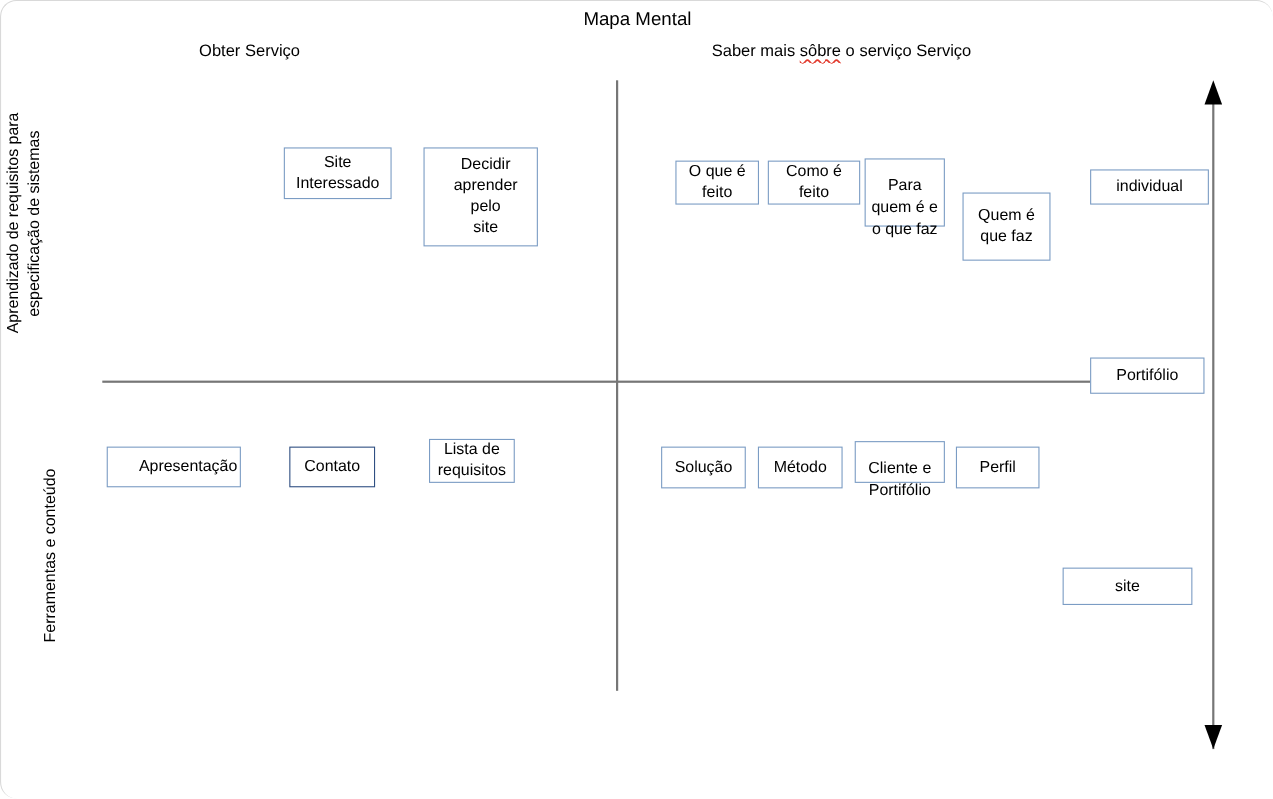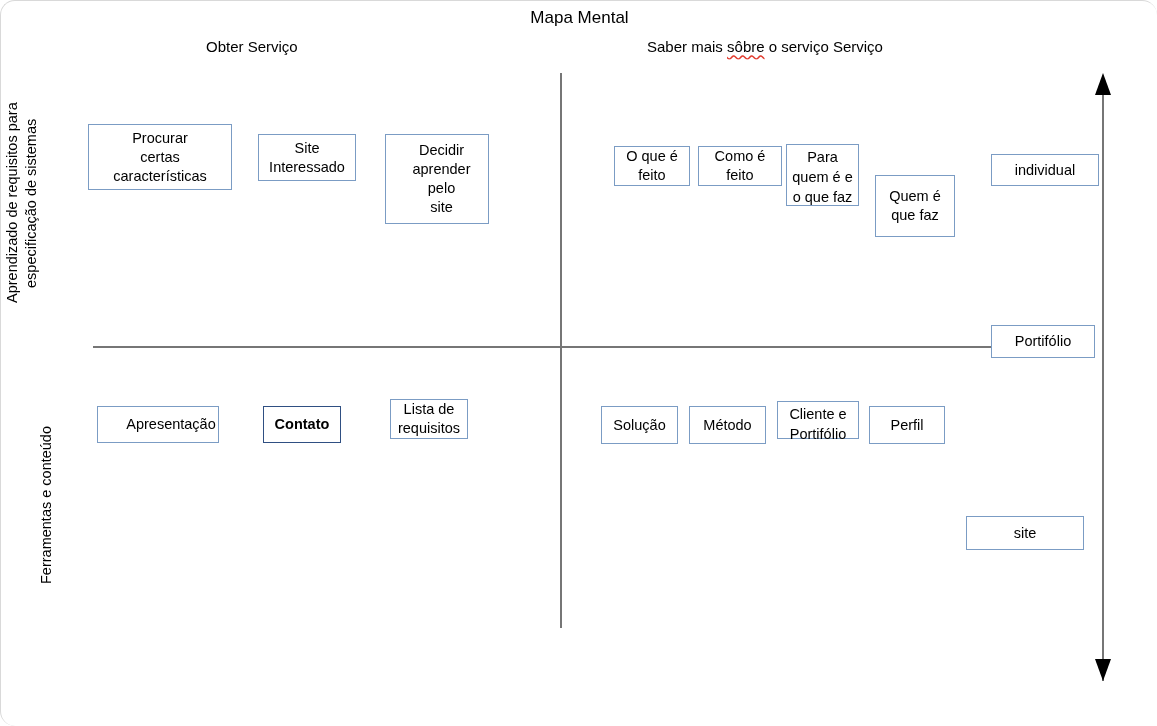--- a/index.html
+++ b/index.html
@@ -35,21 +35,21 @@
   }
 
   
   .col-head {
     position: absolute;
     font-size: 15px;
     line-height: 20px;
     color: #000;
     white-space: nowrap;
   }
-  #head-left  { left: 180px; top: 36px; margin-left: 25px; }
+  #head-left  { left: 180px; top: 36px; }
   #head-right { left: 646px; top: 36px; }
 
   .misspelled {
     text-decoration: underline wavy #e23b2e;
     text-decoration-skip-ink: none;
     text-underline-offset: 2px;
   }
 
   
   .hline {
@@ -130,21 +130,21 @@
     text-align: center;
     font-size: 14.5px;
     line-height: 19px;
     color: #000;
     white-space: pre-line;
     padding: 0 2px;
   }
   .node.dark  { border-color: #2f4f82; }
   .node.overflow {
     display: block;
-    padding: 2px 1px 0 1px;
+    padding: 14px 1px 0 1px;
     line-height: 20px;
   }
 </style>
 </head>
 <body>
 
 <div id="canvas">
 
   <div class="title">Mapa Mental</div>
 
@@ -155,23 +155,20 @@
   <div class="hline" style="border-top-color: rgb(118, 118, 118);"></div>
   <div class="vline" style="border-left-color: rgb(118, 118, 118);"></div>
   <div class="axis-arrow" style="border-left-color: rgb(118, 118, 118);"></div>
   <div class="arrow-head up" style="border-bottom-color: rgb(0, 0, 0);"></div>
   <div class="arrow-head down" style="border-top-color: rgb(0, 0, 0);"></div>
 
   <div class="side-label" id="side-label-top">Aprendizado de requisitos para
 especificação de sistemas</div>
   <div class="side-label" id="side-label-bottom">Ferramentas e conteúdo</div>
 
-  <div class="node" style="left: 87px; top: 123px; width: 144px; height: 66px; border-color: rgb(123, 156, 196);">Procurar
-certas
-características</div>
 
   <div class="node" style="left: 257px; top: 133px; width: 98px; height: 47px; border-color: rgb(123, 156, 196);">Site
 Interessado</div>
 
   <div class="node" style="left: 384px; top: 133px; width: 104px; height: 90px; border-color: rgb(123, 156, 196); padding-left: 11px;">Decidir
 aprender
 pelo
 site</div>
 
   <div class="node" style="left: 613px; top: 145px; width: 76px; height: 40px; border-color: rgb(123, 156, 196);">O que é
@@ -186,21 +183,21 @@
 
   <div class="node" style="left: 874px; top: 145px; width: 80px; height: 62px; border-color: rgb(123, 156, 196); margin-top: 29px;">Quem é
 que faz</div>
 
   <div class="node" style="left: 990px; top: 153px; width: 108px; height: 32px; border-color: rgb(123, 156, 196);">individual</div>
 
   <div class="node" style="left: 990px; top: 324px; width: 104px; height: 33px; border-color: rgb(123, 156, 196);">Portifólio</div>
 
   <div class="node" style="left: 96px; top: 405px; width: 122px; height: 37px; border-color: rgb(123, 156, 196); padding-left: 28px;">Apresentação</div>
 
-  <div class="node dark" style="left: 262px; top: 405px; width: 78px; height: 37px; border-color: rgb(47, 79, 130); font-weight: bold;">Contato</div>
+  <div class="node dark" style="left: 262px; top: 405px; width: 78px; height: 37px; border-color: rgb(47, 79, 130);">Contato</div>
 
   <div class="node" style="left: 389px; top: 398px; width: 78px; height: 40px; border-color: rgb(123, 156, 196);">Lista de
 requisitos</div>
 
   <div class="node" style="left: 600px; top: 405px; width: 77px; height: 38px; border-color: rgb(123, 156, 196);">Solução</div>
 
   <div class="node" style="left: 688px; top: 405px; width: 77px; height: 38px; border-color: rgb(123, 156, 196);">Método</div>
 
   <div class="node overflow" style="left: 776px; top: 400px; width: 82px; height: 38px; border-color: rgb(123, 156, 196);">Cliente e
 Portifólio</div>

